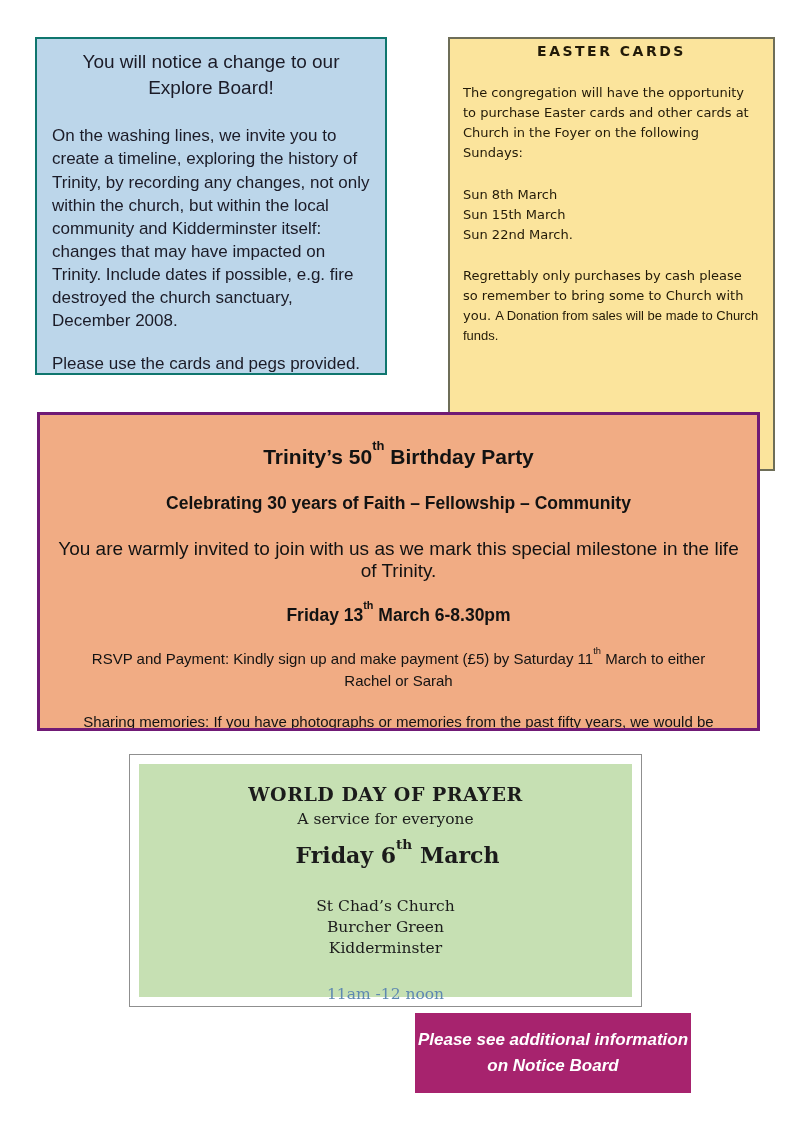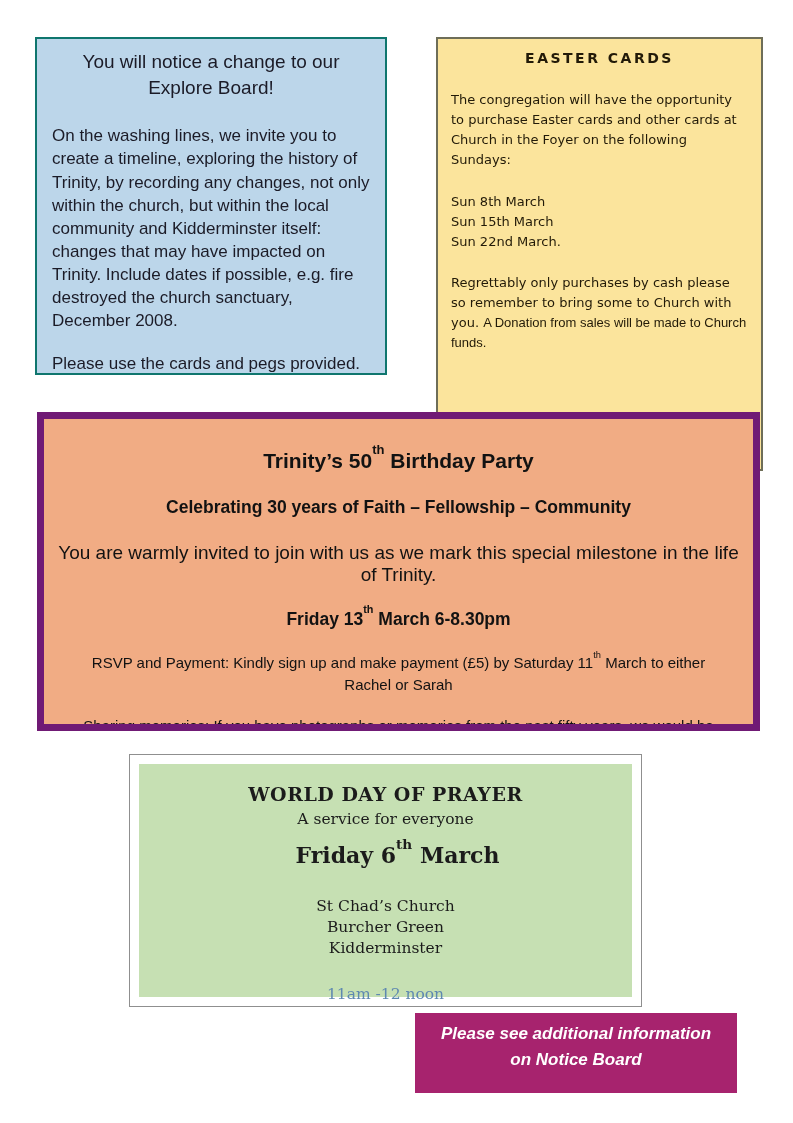--- a/index.html
+++ b/index.html
@@ -20,38 +20,38 @@
     border: 2px solid #0f766e;
     padding: 8px 15px 0 15px;
     color: #1B1B27;
   }
   #explore-board .eb-heading { text-align: center; font-size: 19px; line-height: 1.35; margin-top: 2px; }
   #explore-board .eb-body { font-size: 17px; line-height: 1.36; margin-top: 24px; }
   #explore-board .eb-footer { font-size: 17px; margin-top: 22px; }
 
   
   #easter-cards {
-    left: 436px; top: 37px; width: 327px; height: 434px;
+    left: 448px; top: 37px; width: 327px; height: 434px;
     background: #FBE49C;
     border: 2px solid #6E6E58;
-    padding: 9px 13px 0 13px;
+    padding: 2px 13px 0 13px;
     color: #221A08;
     font-family: "DejaVu Sans", sans-serif;
   }
   #easter-cards .ec-heading { text-align: center; font-size: 14px; font-weight: bold; letter-spacing: 2.5px; margin-top: 2px; }
   #easter-cards .ec-intro { font-size: 13px; line-height: 1.55; margin-top: 24px; }
   #easter-cards .ec-dates { font-size: 13px; line-height: 1.55; margin-top: 21px; }
   #easter-cards .ec-cash  { font-size: 13px; line-height: 1.55; margin-top: 21px; }
   #easter-cards .ec-donation { font-family: "Liberation Sans", sans-serif; font-size: 13px; }
 
   
   #birthday {
     left: 37px; top: 412px; width: 723px; height: 319px;
     background: #F1AC84;
-    border: 7px solid #701a75;
+    border: 3px solid #701a75;
     text-align: center;
     color: #121212;
     padding: 0 12px;
   }
   #birthday .bp-title    { font-size: 21px; font-weight: bold; margin-top: 29px; }
   #birthday .bp-subtitle { font-size: 17.5px; font-weight: bold; margin-top: 24px; }
   #birthday .bp-invite   { font-size: 19px; margin-top: 24px; }
   #birthday .bp-date     { font-size: 17.5px; font-weight: bold; margin-top: 22px; }
   #birthday .bp-rsvp     { font-size: 15px; margin-top: 22px; line-height: 1.45; }
   #birthday .bp-memories { font-size: 15px; margin-top: 20px; line-height: 1.45; }
@@ -73,29 +73,29 @@
     padding-top: 19px;
   }
   #prayer-inner .wp-title    { font-size: 19px; font-weight: bold; letter-spacing: 0.5px; }
   #prayer-inner .wp-subtitle { font-size: 15.5px; margin-top: 5px; }
   #prayer-inner .wp-date     { font-size: 22px; font-weight: bold; margin-top: 14px; padding-left: 24px; }
   #prayer-inner .wp-address  { font-size: 15.5px; margin-top: 28px; line-height: 1.33; }
   #prayer-inner .wp-times    { font-size: 15.5px; margin-top: 26px; line-height: 1.4; color: #5E88B0; }
 
   
   #notice {
-    left: 415px; top: 1013px; width: 322px; height: 80px;
+    left: 415px; top: 1013px; width: 276px; height: 80px;
     background: #A7236E;
     color: #ffffff;
     text-align: center;
     font-weight: bold;
     font-style: italic;
     font-size: 17px;
     line-height: 1.55;
-    padding-top: 8px;
+    padding-top: 14px;
   }
 </style>
 </head>
 <body>
 
 <div class="box" id="explore-board">
   <div class="eb-heading">You will notice a change to our Explore Board!</div>
   <div class="eb-body">On the washing lines, we invite you to create a timeline, exploring the history of Trinity, by recording any changes, not only within the church, but within the local community and Kidderminster itself: changes that may have impacted on Trinity. Include dates if possible, e.g. fire destroyed the church sanctuary, December 2008.</div>
   <div class="eb-footer">Please use the cards and pegs provided.</div>
 </div>

